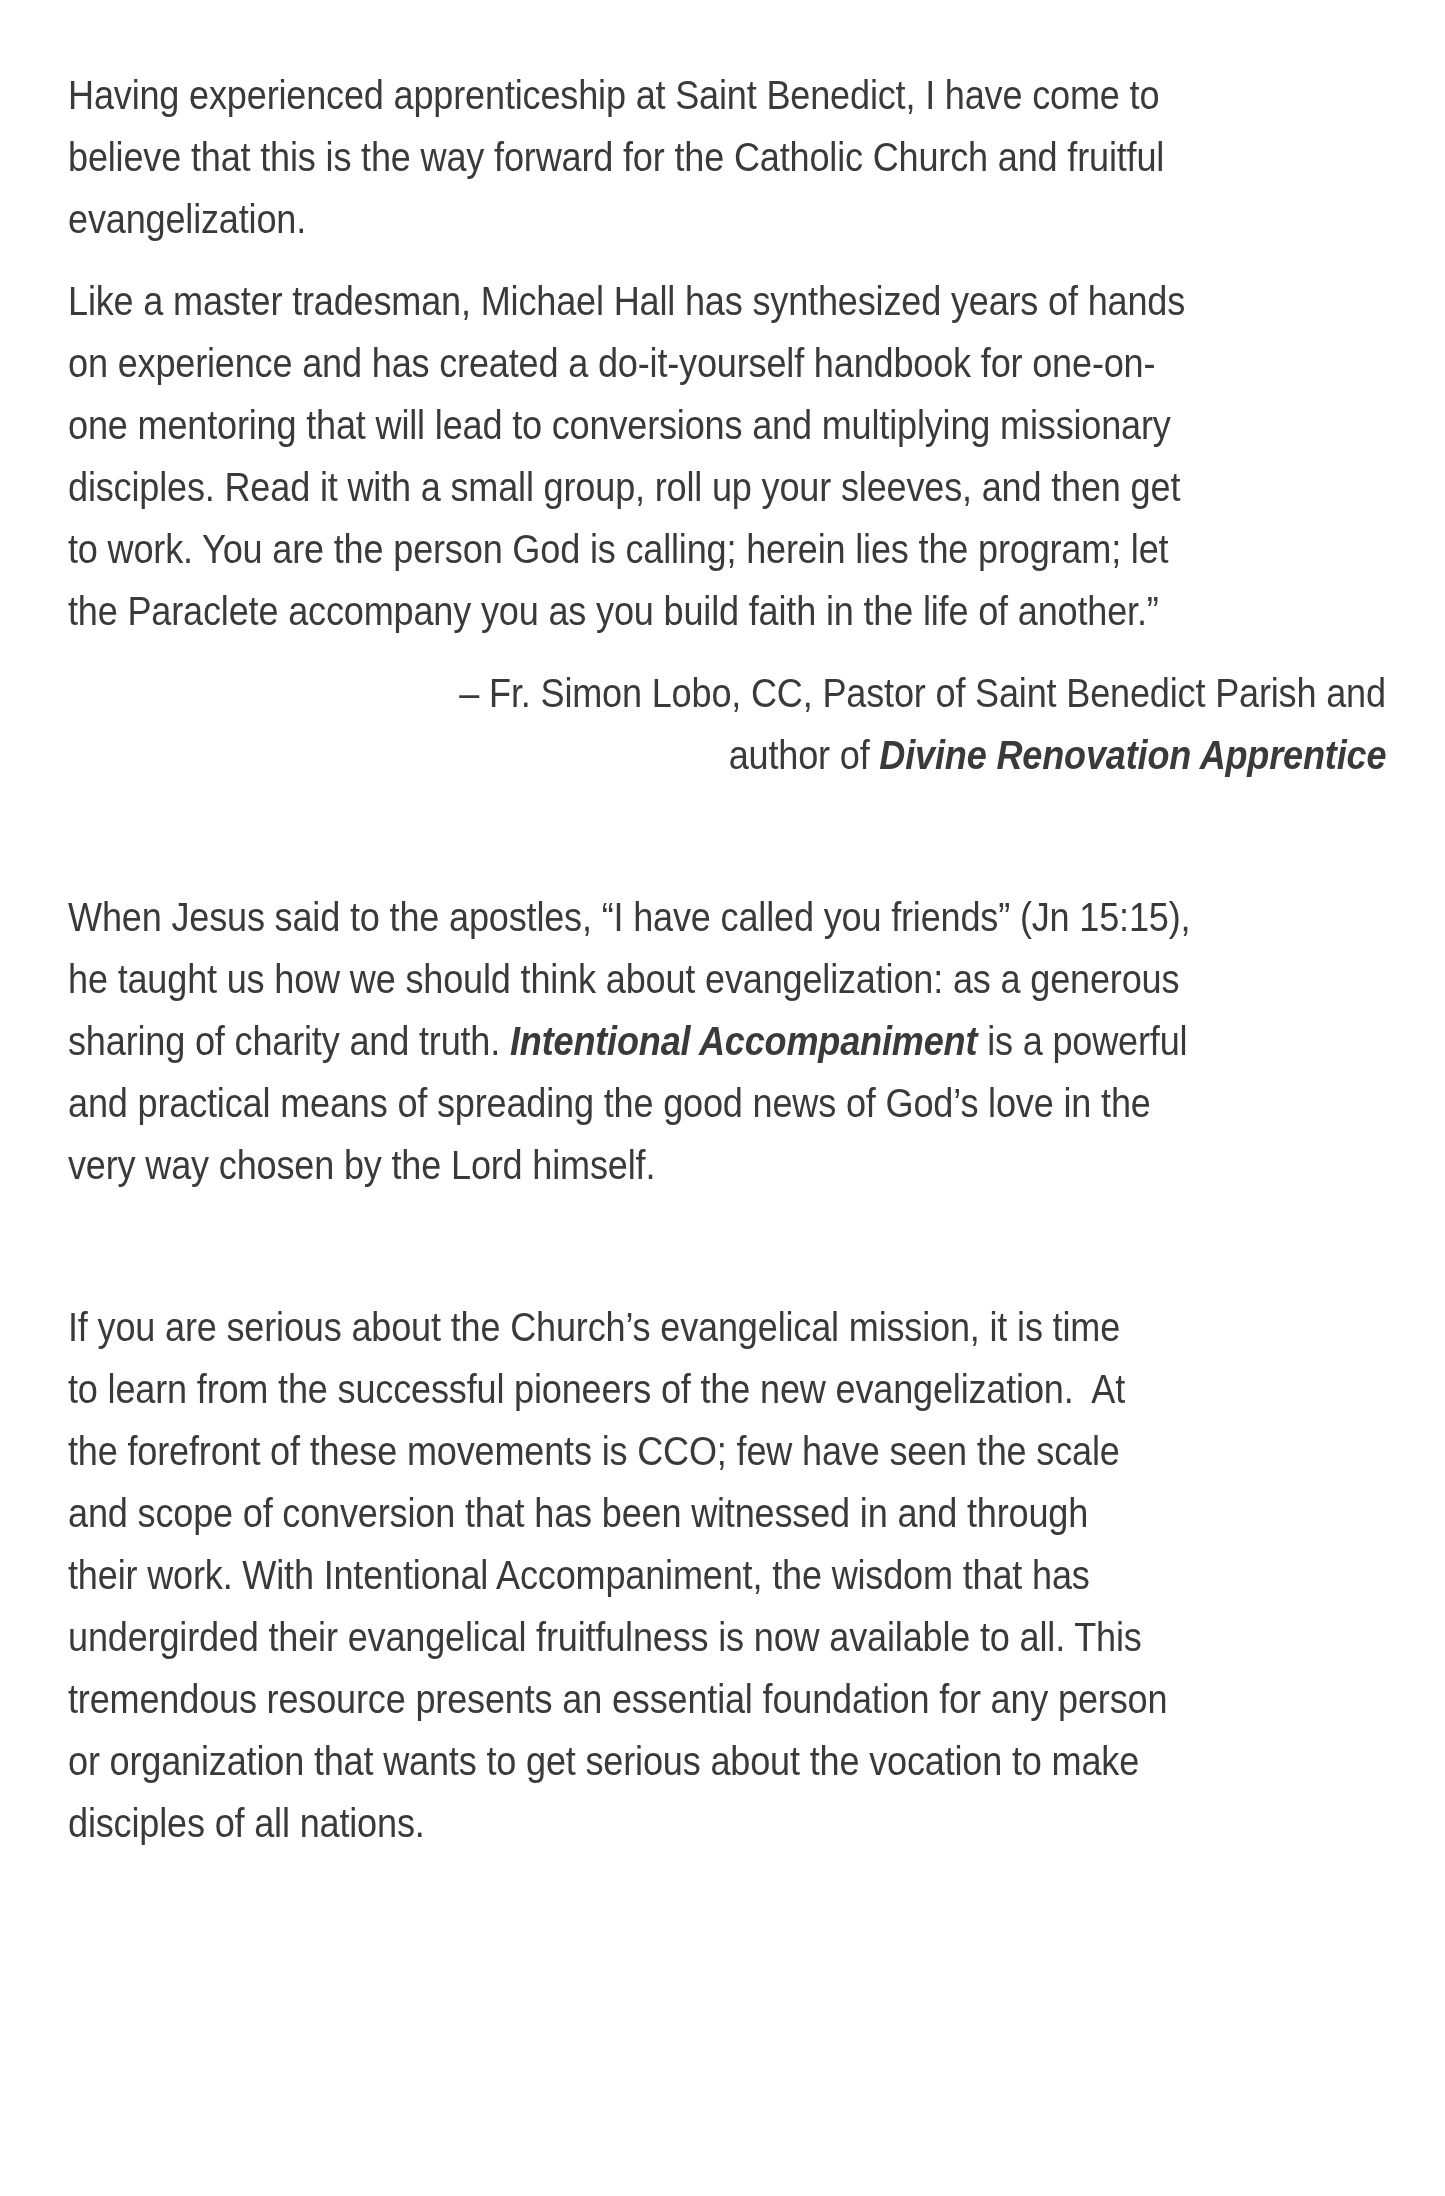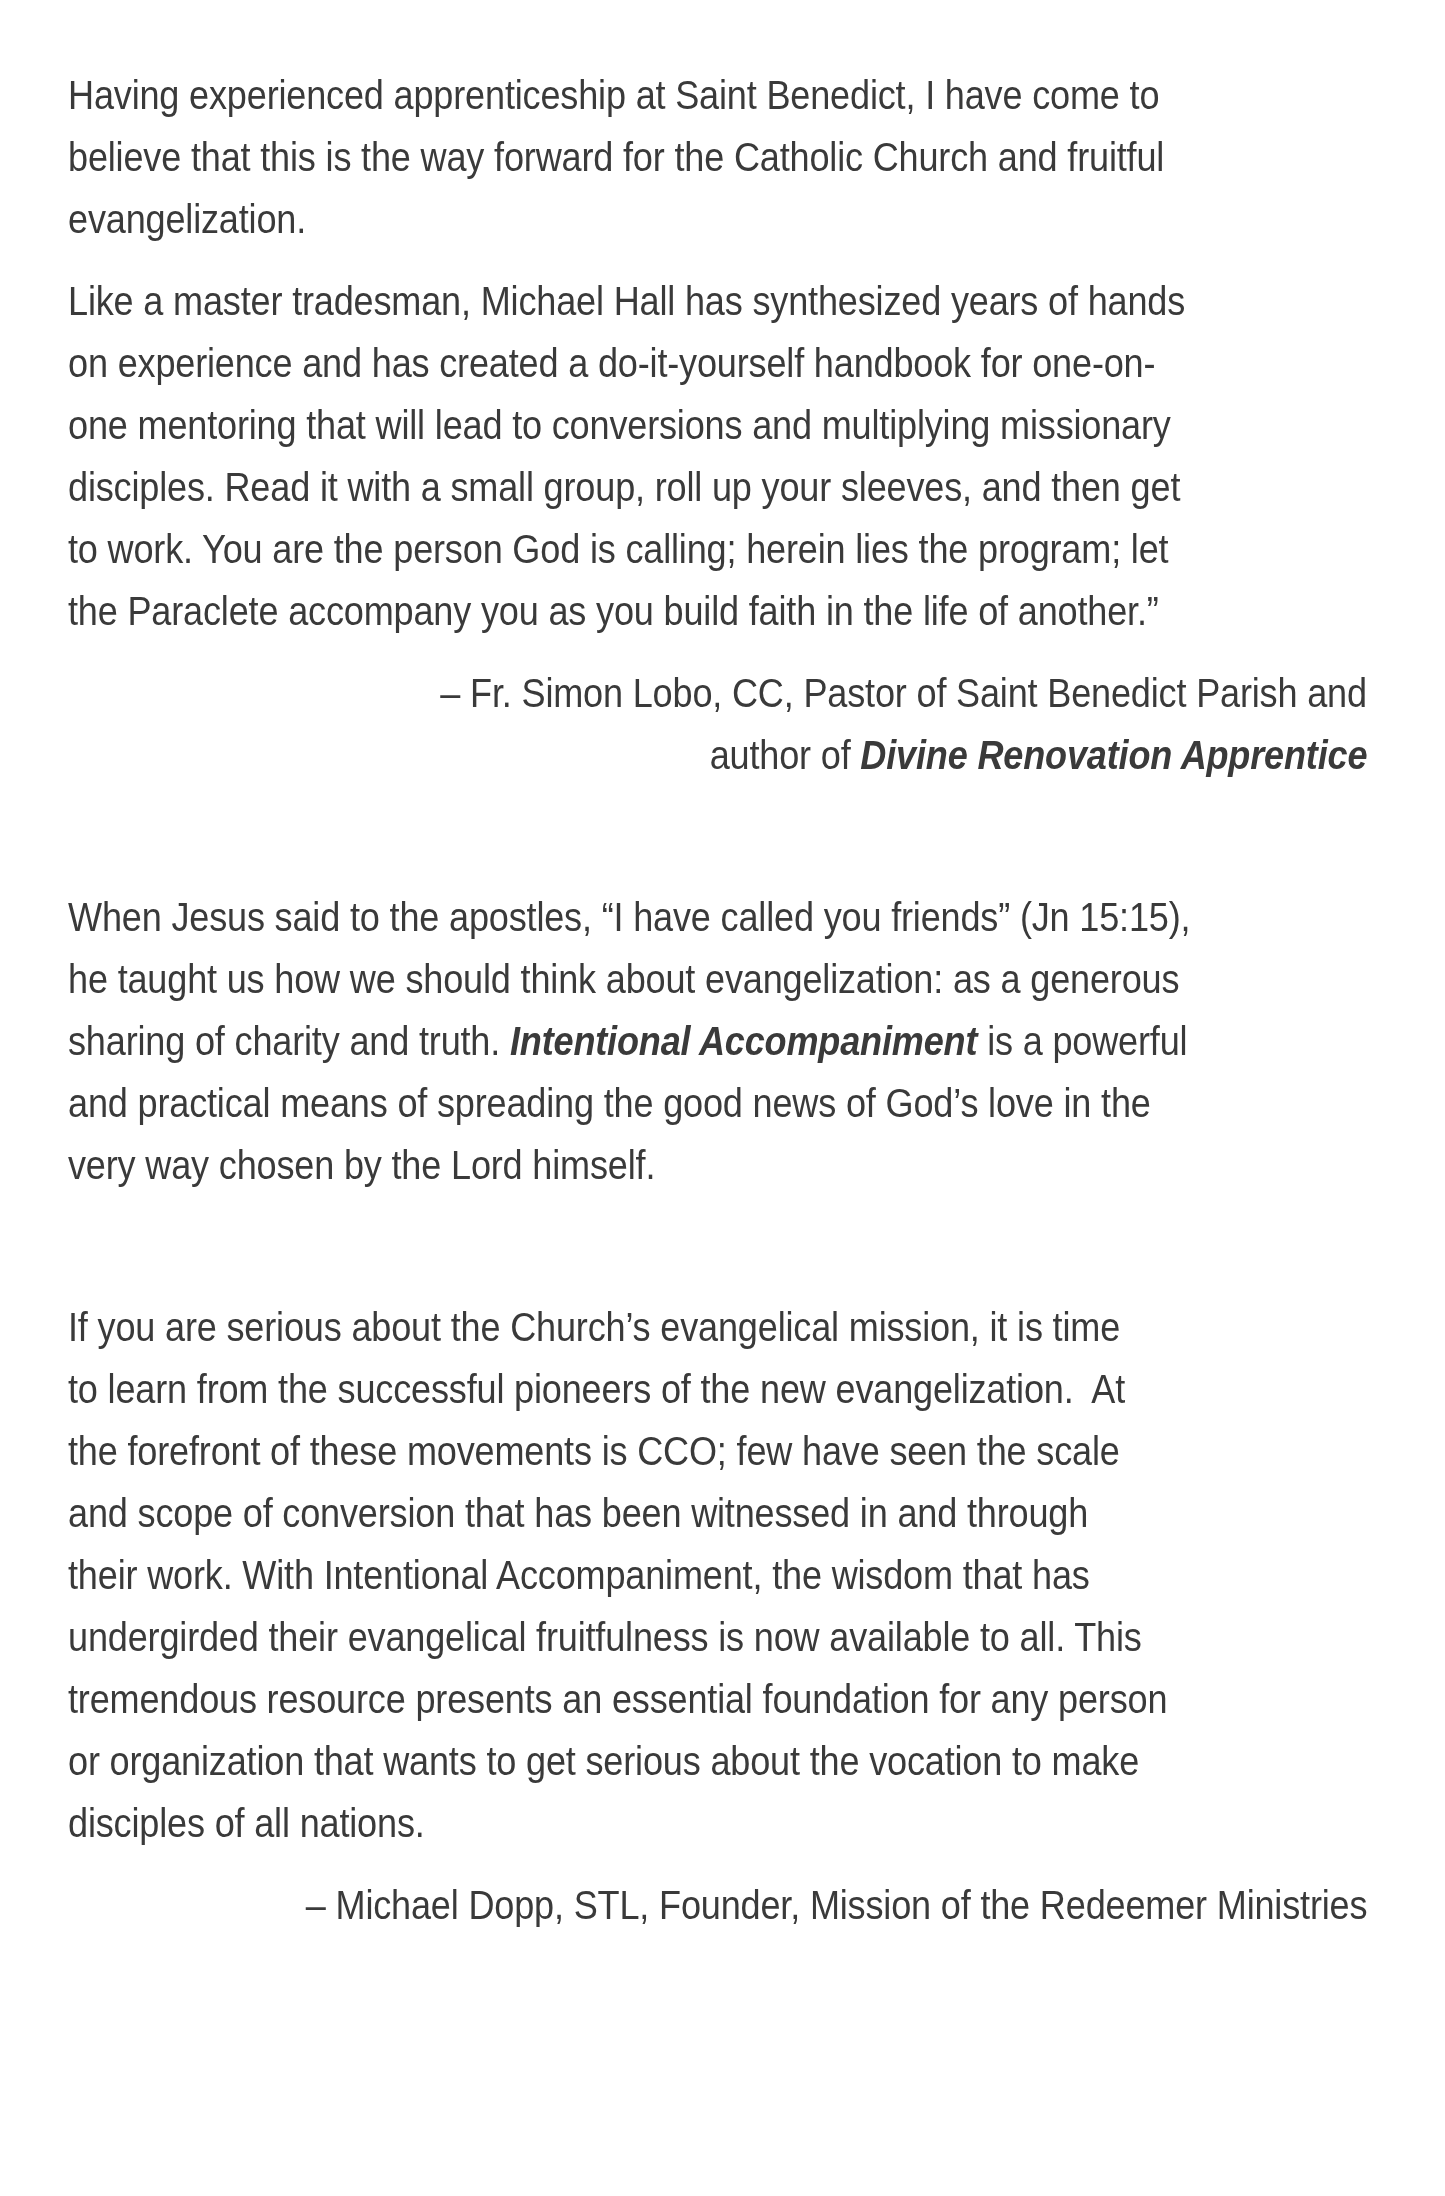--- a/index.html
+++ b/index.html
@@ -9,21 +9,21 @@
     background: #ffffff;
     overflow: hidden;
     font-family: "Liberation Sans", "DejaVu Sans", sans-serif;
     color: #3a3a3a;
     box-sizing: border-box;
   }
   .page {
     width: 100%;
     height: 100%;
     box-sizing: border-box;
-    padding: 64px 78px 0 68px;
+    padding: 64px 59px 0 68px;
   }
   .doc-body { width: 100%; }
   .paragraph { margin: 0 0 20px 0; }
   .attribution { margin: 8px 0 20px 0; }
   .spacer { height: 80px; }
   .line {
     font-size: 41px;
     line-height: 62px;
     letter-spacing: -0.2px;
     white-space: pre;
@@ -78,17 +78,14 @@
         <div class="line">If you are serious about the Church’s evangelical mission, it is time</div>
         <div class="line">to learn from the successful pioneers of the new evangelization.  At</div>
         <div class="line">the forefront of these movements is CCO; few have seen the scale</div>
         <div class="line">and scope of conversion that has been witnessed in and through</div>
         <div class="line">their work. With Intentional Accompaniment, the wisdom that has</div>
         <div class="line">undergirded their evangelical fruitfulness is now available to all. This</div>
         <div class="line">tremendous resource presents an essential foundation for any person</div>
         <div class="line">or organization that wants to get serious about the vocation to make</div>
         <div class="line">disciples of all nations.</div>
       </div>
-      <div class="attribution">
-        <div class="line">– Michael Dopp, STL, Founder, Mission of the Redeemer Ministries</div>
-      </div>
     </div>
 </div>
 
 </body></html>

